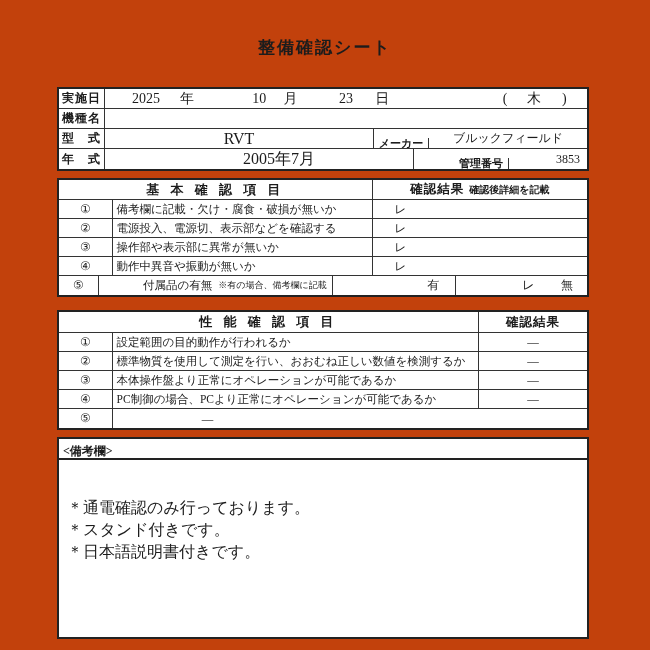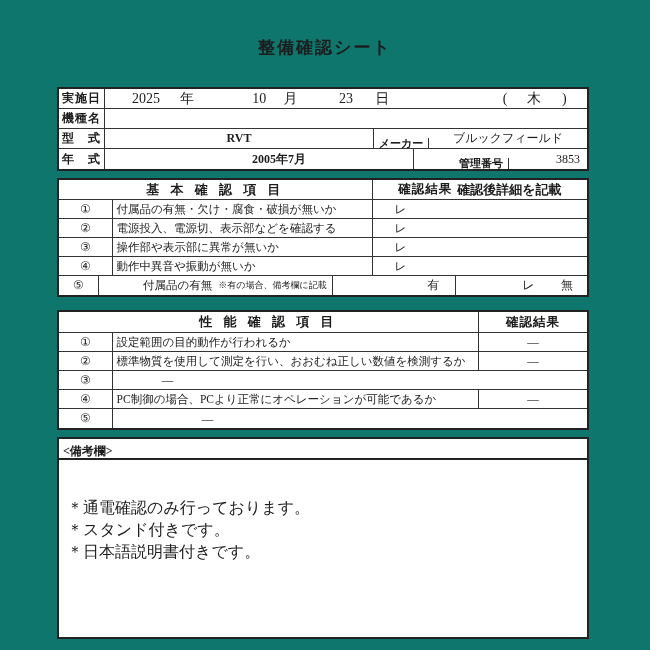--- a/index.html
+++ b/index.html
@@ -1,49 +1,49 @@
 <!DOCTYPE html>
 <html><head>
 <meta charset="utf-8">
 <style>
   * { margin:0; padding:0; box-sizing:border-box; }
   html,body { background:#fff; }
   body { width:650px; height:650px; font-family:"Liberation Serif", serif; color:#1c1c1c; }
-  .page { position:relative; width:650px; height:650px; background:#0f766e; overflow:hidden; }
+  .page { position:relative; width:650px; height:650px; background:#c2410c; overflow:hidden; }
 
   .doc-title { position:absolute; top:36px; left:0; width:100%; text-align:center;
     font-family:"Liberation Sans", sans-serif; font-weight:bold; font-size:17px; letter-spacing:2px; }
 
   .tbl { position:absolute; left:57px; width:532px; border:2px solid #222; background:#fff; }
   .row { display:flex; border-bottom:1px solid #333; }
   .row:last-child { border-bottom:none;gap:40px; }
   .cell { border-right:1px solid #333; display:flex; align-items:center; overflow:hidden; }
   .cell:last-child { border-right:none; }
 
   
   .info .row { height:20px; }
   .lbl { width:46px; justify-content:center; font-weight:bold; font-size:12px; letter-spacing:1px; }
   .date-cell { flex:1; position:relative; font-size:14px; }
   .date-cell span { position:absolute; top:50%; transform:translate(-50%,-50%); white-space:nowrap; }
   .span-val { flex:1; justify-content:center; font-size:12px;margin-top:27px; }
-  .val1 { width:269px; justify-content:center; font-size:12px;font-weight:bold; }
+  .val1 { width:269px; justify-content:center; font-size:16px; }
   .lbl2 { width:55px; justify-content:center; font-weight:bold; font-size:11px;margin-top:9px; }
   .val2 { flex:1; justify-content:center; font-size:12px; }
 
   
   .check .hdr { font-weight:bold; }
   .check .row { height:19px; font-size:11.5px; }
   .basic .row.hdr { height:20px; }
   .perf .row.hdr { height:21px; }
   .no-cell { width:54px; justify-content:center; font-size:12px; }
   .item-head { justify-content:center; font-size:13px; letter-spacing:4px; font-weight:bold; }
   .basic .item-head { width:316px; }
   .basic .res-head { width:216px; justify-content:center; gap:5px; }
   .res-head .big { font-size:12.5px; font-weight:bold; letter-spacing:1px; }
-  .res-head .small { font-size:13px; font-weight:bold;font-family:Liberation Mono, monospace; }
+  .res-head .small { font-size:10px; font-weight:bold;font-family:Liberation Mono, monospace; }
   .basic .txt-cell { width:262px; padding-left:4px; gap:6px; }
   .basic .res-cell { width:216px; padding-left:22px; }
   .perf .item-head { width:423px; }
   .perf .res-head { width:109px; justify-content:center; font-size:12.5px; font-weight:bold; letter-spacing:1px; }
   .perf .txt-cell { width:369px; padding-left:4px; }
   .perf .res-cell { width:109px; justify-content:center; }
   .note-small { font-size:9px; }
   .res-split-a { width:107px; justify-content:flex-end; padding-right:16px; font-size:12px; }
   .res-split-b { width:109px; justify-content:space-between; padding:0 14px 0 26px; font-size:12px; }
 
@@ -98,21 +98,21 @@
   <div class="tbl check basic" style="top:178px;">
     <div class="row hdr">
       <div class="cell item-head">基 本 確 認 項 目</div>
       <div class="cell res-head">
         <span class="big">確認結果</span>
         <span class="small">確認後詳細を記載</span>
       </div>
     </div>
     <div class="row">
       <div class="cell no-cell">①</div>
-      <div class="cell txt-cell">付属品の有無・欠け・腐食・破損が無いか</div>
+      <div class="cell txt-cell">備考欄に記載・欠け・腐食・破損が無いか</div>
       <div class="cell res-cell">レ</div>
     </div>
     <div class="row">
       <div class="cell no-cell">②</div>
       <div class="cell txt-cell">電源投入、電源切、表示部などを確認する</div>
       <div class="cell res-cell">レ</div>
     </div>
     <div class="row">
       <div class="cell no-cell">③</div>
       <div class="cell txt-cell">操作部や表示部に異常が無いか</div>
@@ -147,20 +147,21 @@
       <div class="cell txt-cell">設定範囲の目的動作が行われるか</div>
       <div class="cell res-cell">―</div>
     </div>
     <div class="row">
       <div class="cell no-cell">②</div>
       <div class="cell txt-cell">標準物質を使用して測定を行い、おおむね正しい数値を検測するか</div>
       <div class="cell res-cell">―</div>
     </div>
     <div class="row">
       <div class="cell no-cell">③</div>
+      <div class="cell txt-cell">本体操作盤より正常にオペレーションが可能であるか</div>
       <div class="cell res-cell">―</div>
     </div>
     <div class="row">
       <div class="cell no-cell">④</div>
       <div class="cell txt-cell">PC制御の場合、PCより正常にオペレーションが可能であるか</div>
       <div class="cell res-cell">―</div>
     </div>
     <div class="row">
       <div class="cell no-cell">⑤</div>
       <div class="cell res-cell">―</div>

